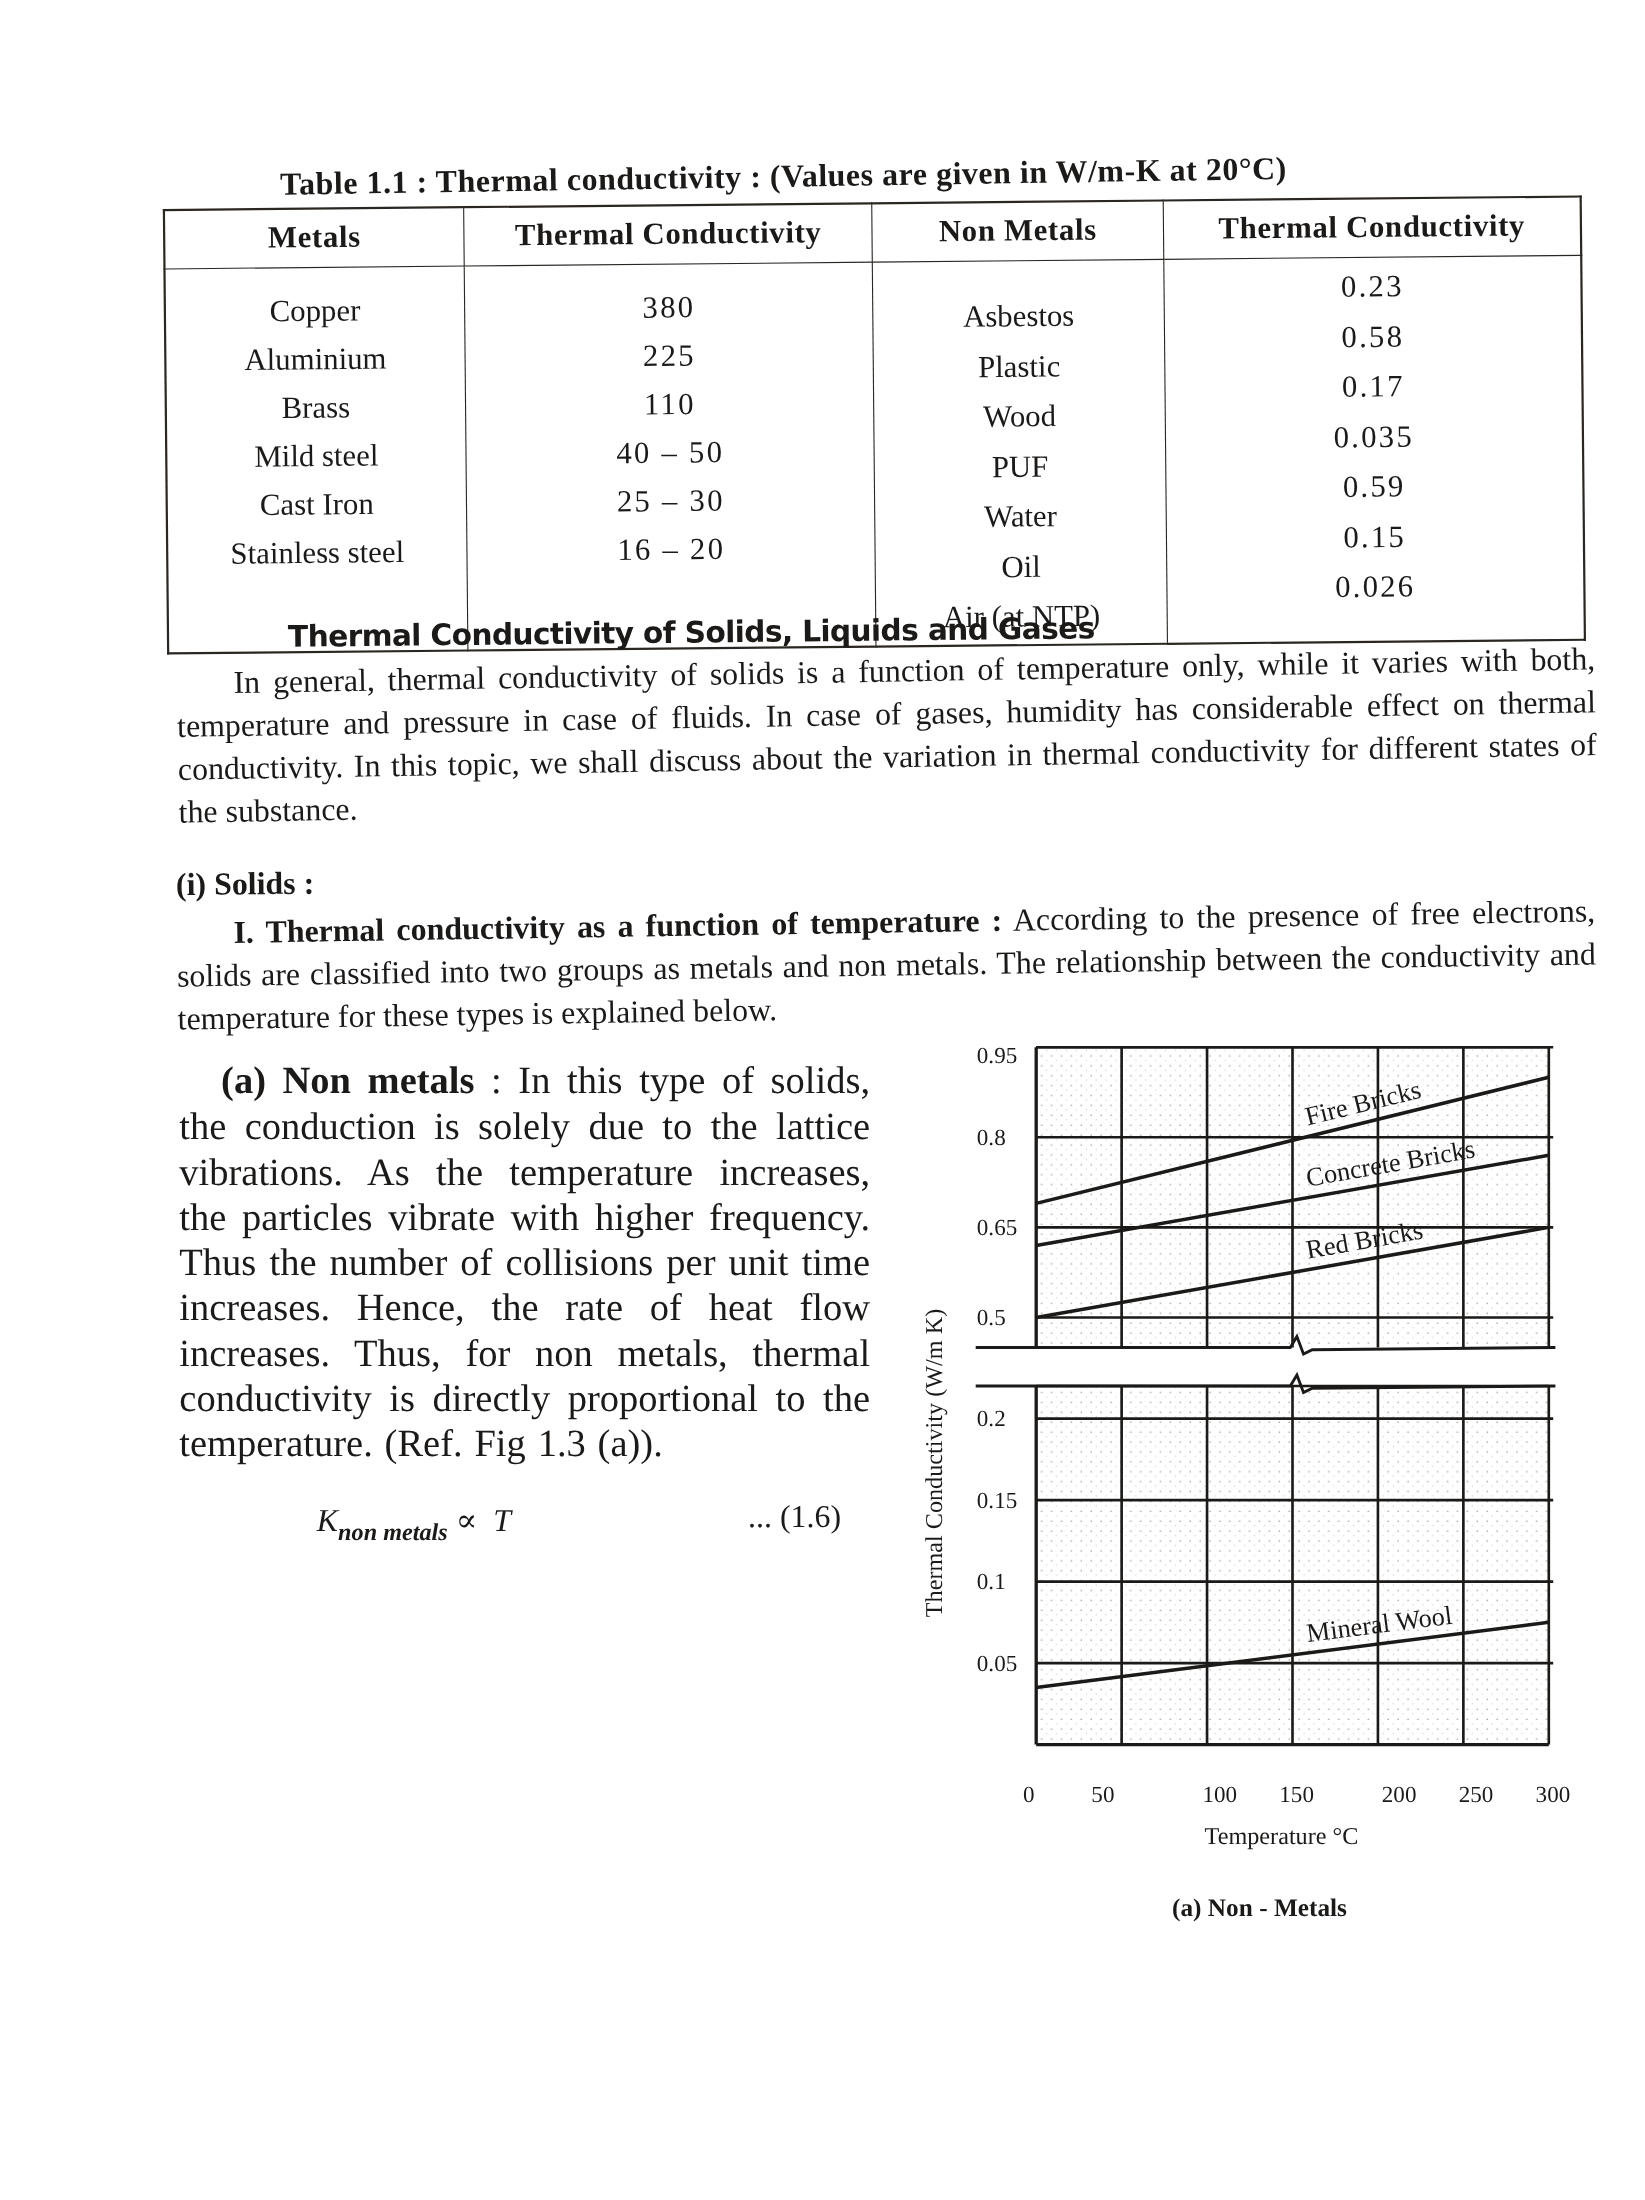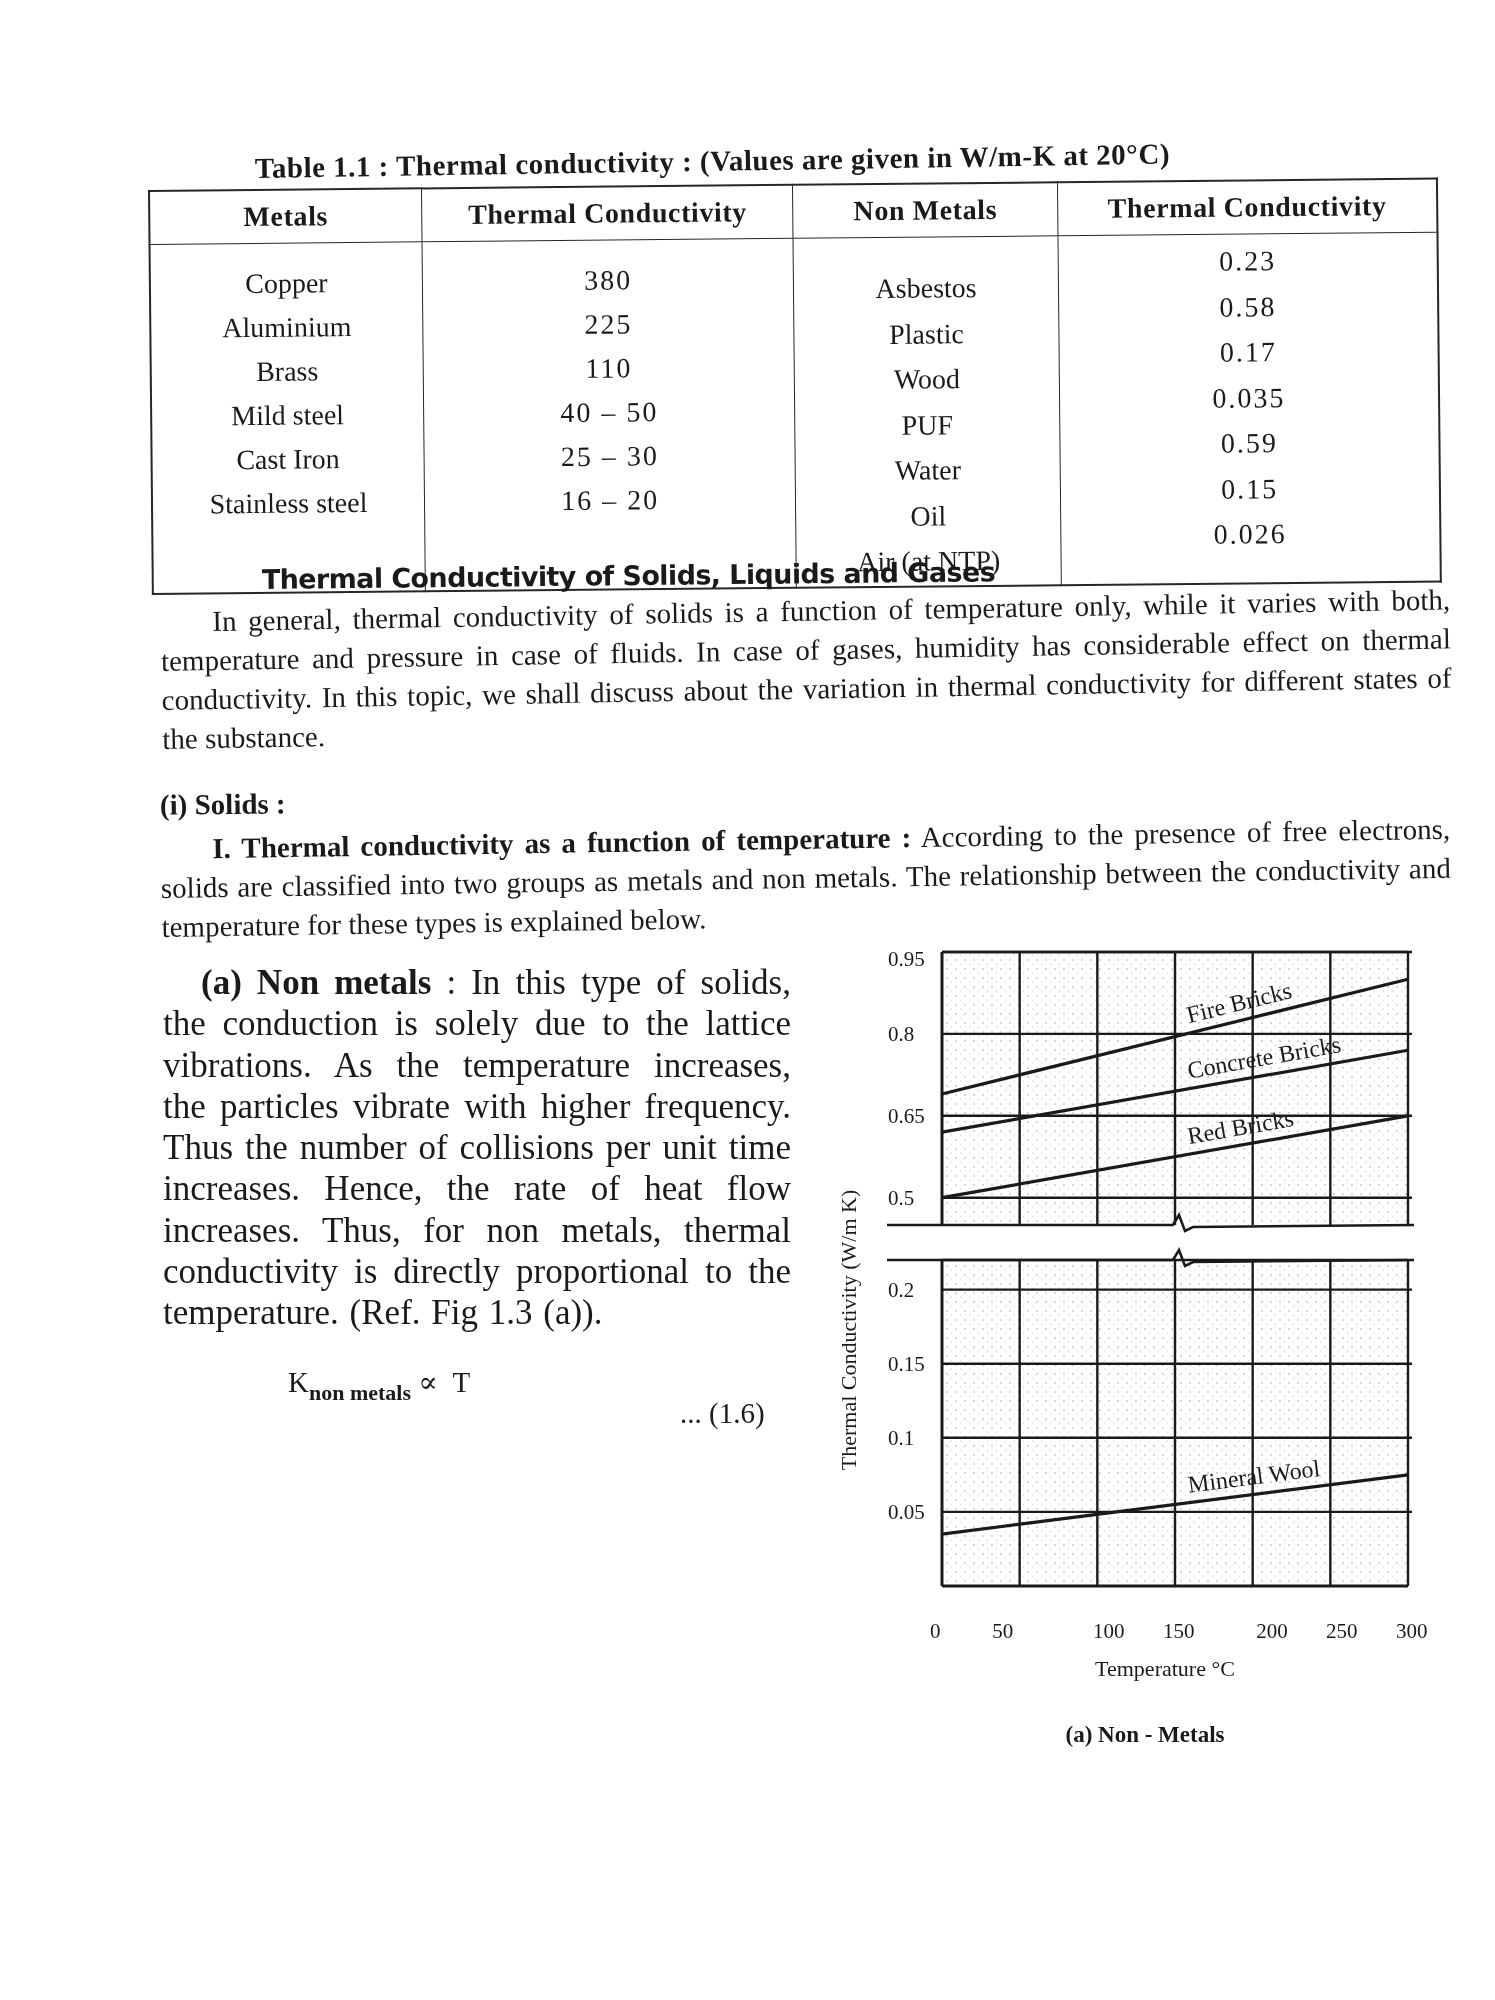--- a/index.html
+++ b/index.html
@@ -59,23 +59,23 @@
   #function-para {
     left: 160px; top: 830px; width: 1290px; text-indent: 52px;
     transform: rotate(-0.9deg);
   }
   #function-para b { font-weight: bold; }
   #nonmetal-para {
     left: 163px; top: 962px; width: 628px; text-indent: 38px;
     font-size: 35px; line-height: 41.3px; word-spacing: 2px;
   }
   #nonmetal-para b { font-weight: bold; }
-  #equation { left: 288px; top: 1365px; font-size: 29px; white-space: nowrap; }
+  #equation { left: 288px; top: 1365px; font-size: 29px; white-space: nowrap; font-style: italic; }
   #equation sub { font-size: 22px; vertical-align: -8px; font-weight: bold; }
-  #equation-number { left: 680px; top: 1363px; font-size: 29px; white-space: nowrap; margin-top: 34px; }
+  #equation-number { left: 680px; top: 1363px; font-size: 29px; white-space: nowrap; }
 
   
   #chart { left: 810px; top: 930px; width: 640px; height: 820px; }
   #chart svg { overflow: visible; }
   .tick { font-family: "Liberation Serif", serif; font-size: 21px; fill: #1c1a18; }
   .axis-title { font-family: "Liberation Serif", serif; font-size: 22px; fill: #1c1a18; }
   .series-label { font-family: "Liberation Serif", serif; font-size: 24px; fill: #1c1a18; }
   .fig-caption { font-family: "Liberation Serif", serif; font-size: 23px; font-weight: bold; fill: #1c1a18; }
 </style>
 </head>

